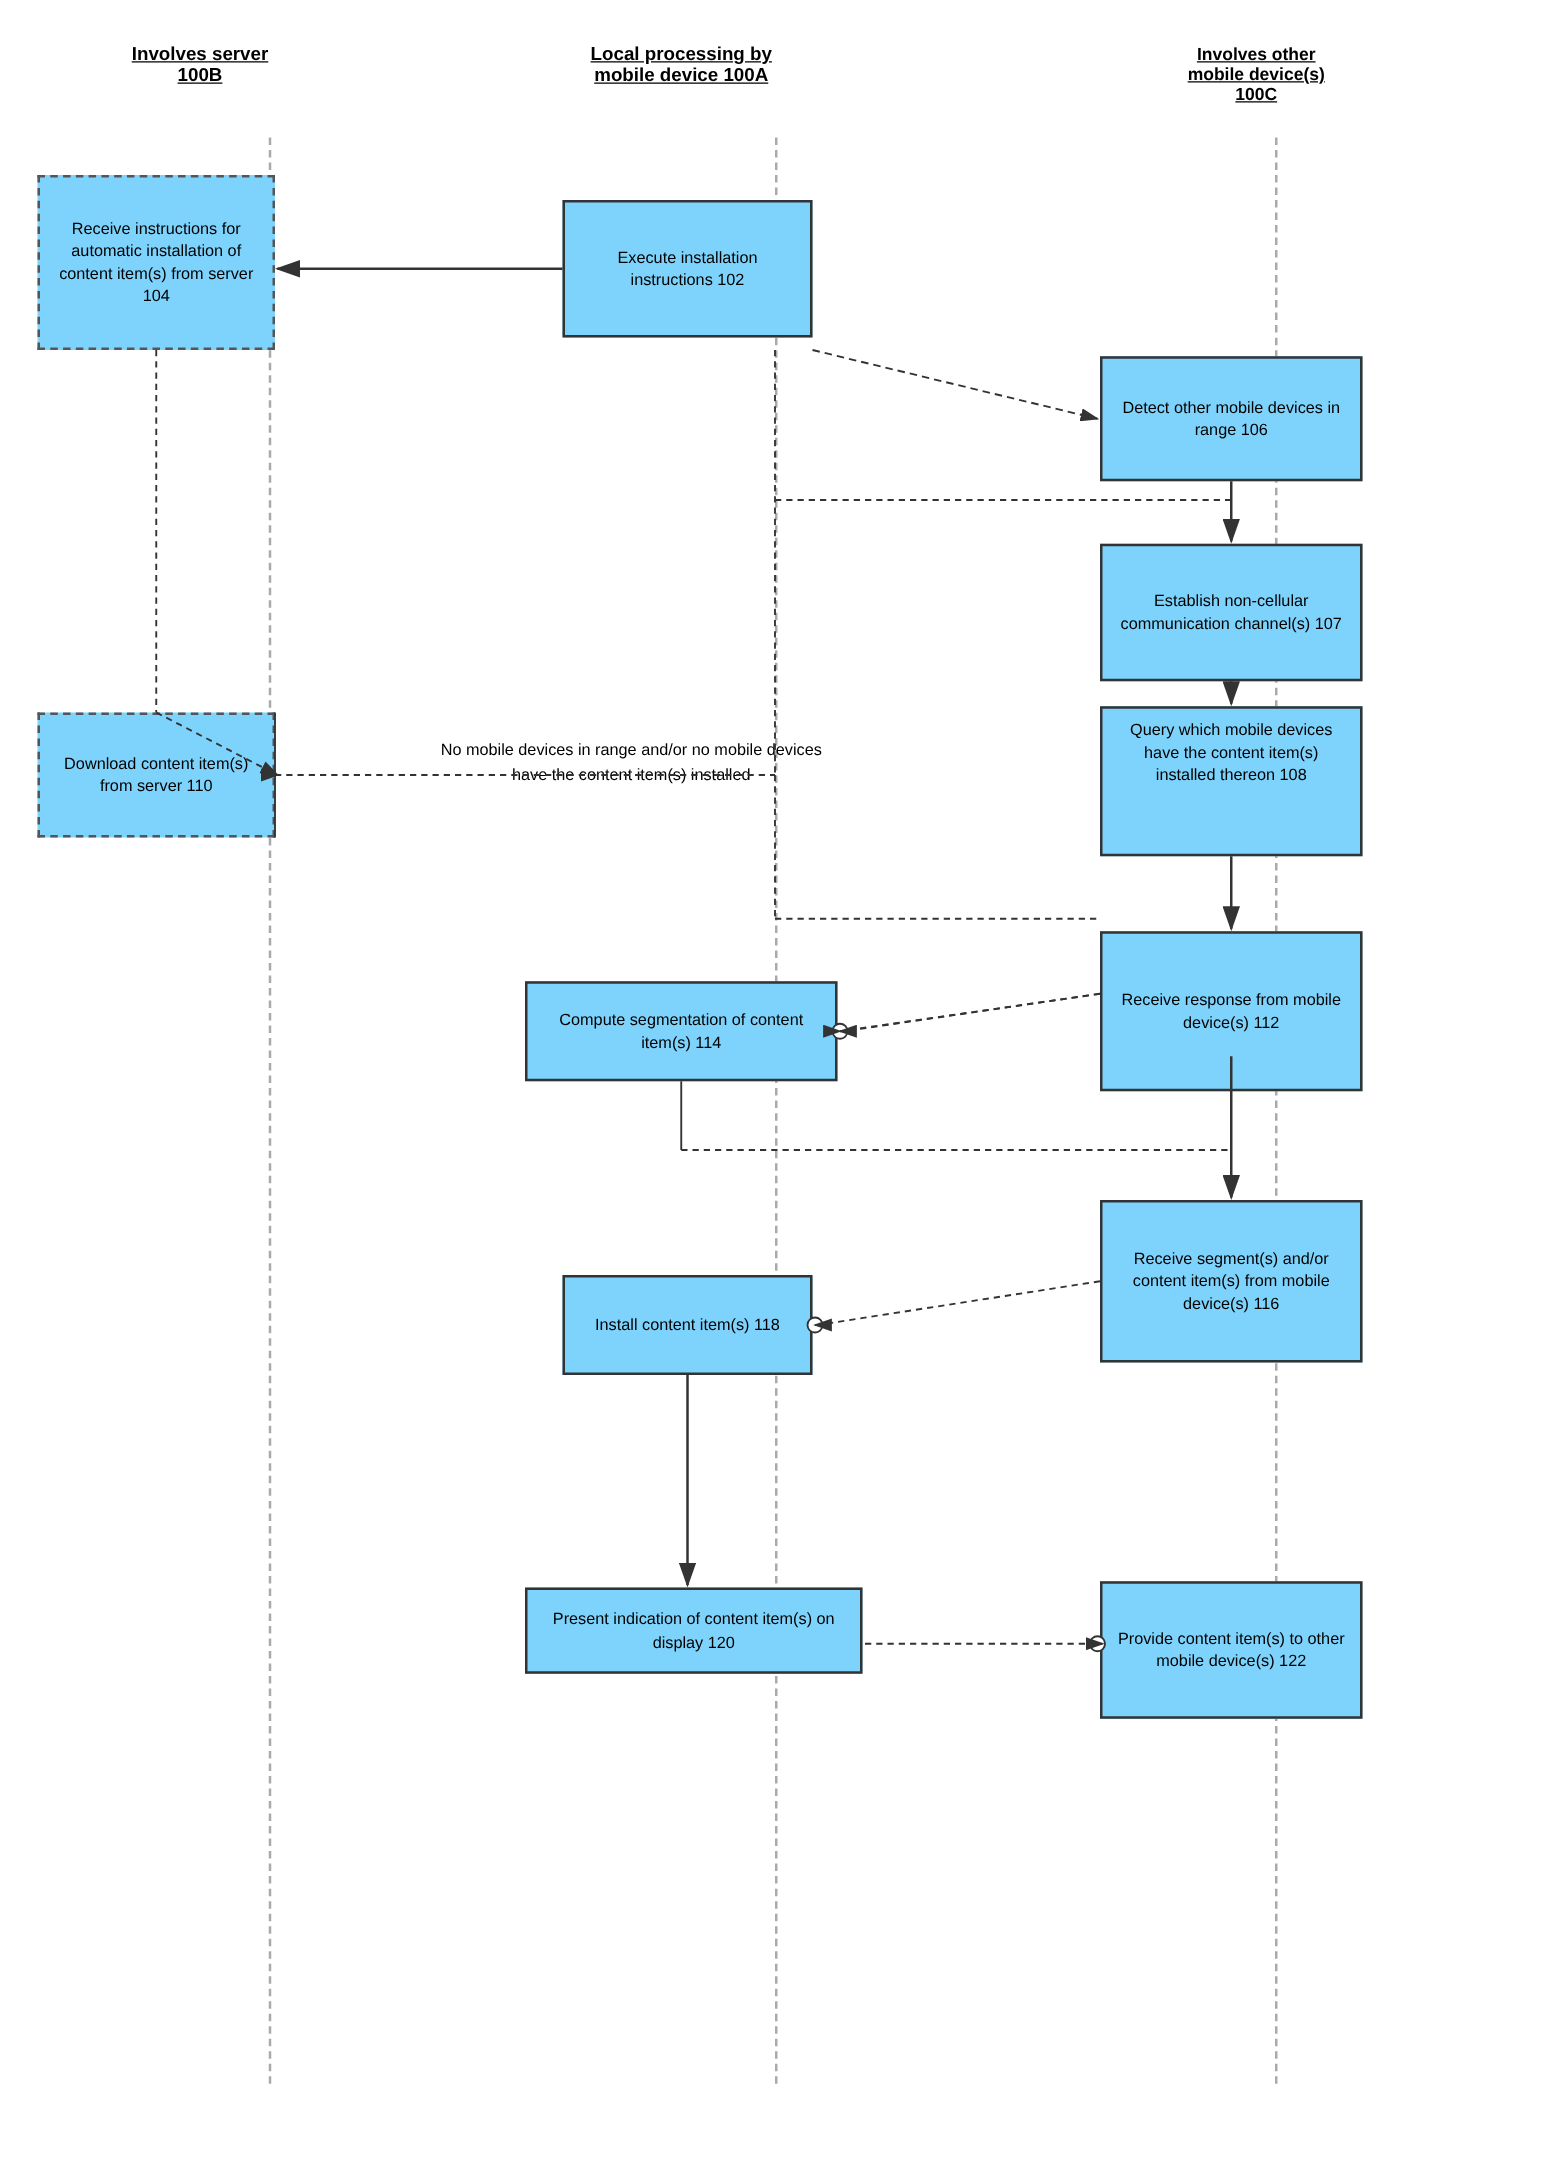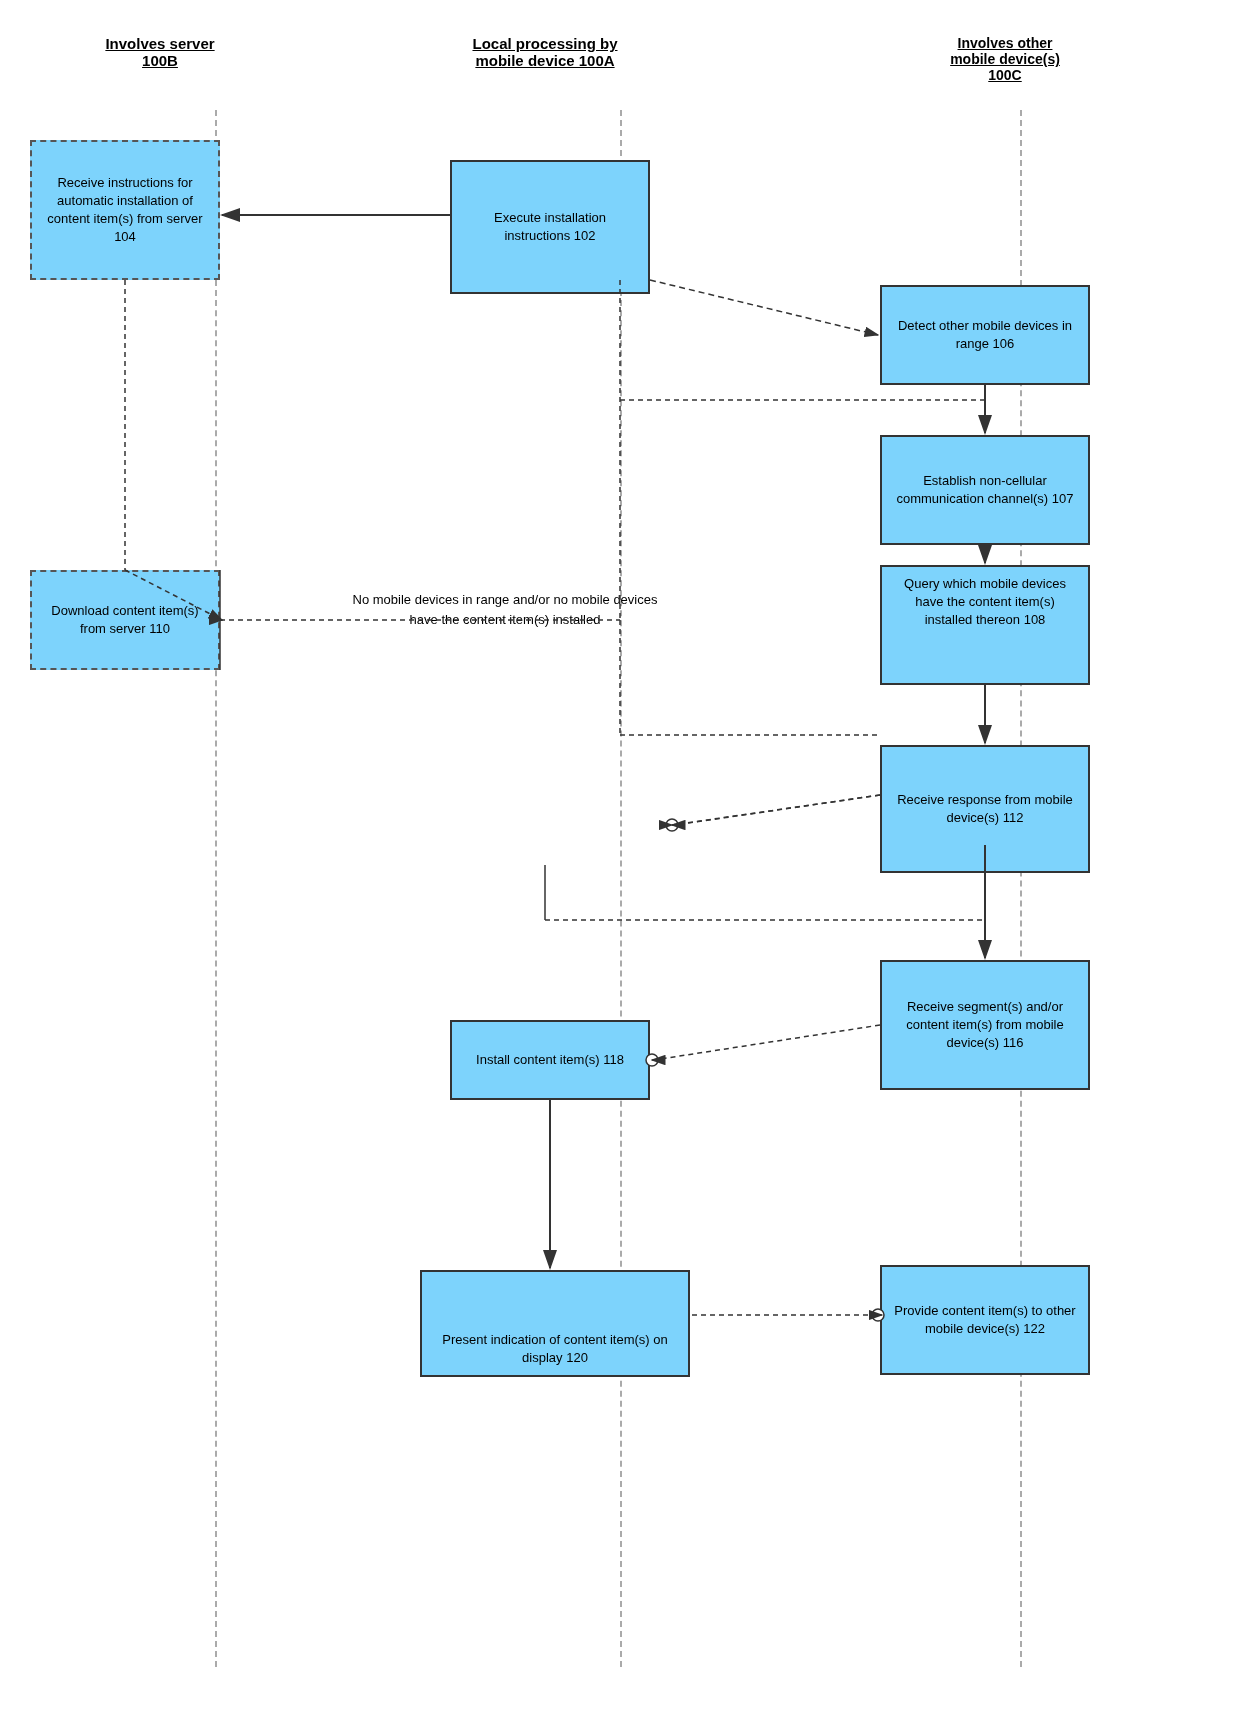--- a/index.html
+++ b/index.html
@@ -74,21 +74,21 @@
   <div style="position: absolute; top: 35px; left: 890px; text-align:center; font-size:14px; font-weight:bold; width:230px;">
     <span style="text-decoration:underline;">Involves other</span><br>
     <span style="text-decoration:underline;">mobile device(s)</span><br>
     <span style="text-decoration:underline;">100C</span>
   </div>
 
   <div class="col-line col-line-left"></div>
   <div class="col-line col-line-center"></div>
   <div class="col-line col-line-right"></div>
 
-  <div class="box" style="left:450px; top:160px; width:200px; height:134px; display:flex; align-items:center; justify-content:center;">
+  <div class="box" style="left:450px; top:160px; width:200px; height:110px; display:flex; align-items:center; justify-content:center;">
     <span>Execute installation instructions 102</span>
   </div>
 
   <div class="box box-dashed" style="left:30px; top:140px; width:190px; height:140px; display:flex; align-items:center; justify-content:center;">
     <span>Receive instructions for automatic installation of content item(s) from server 104</span>
   </div>
 
   <div class="box" style="left:880px; top:285px; width:210px; height:100px; display:flex; align-items:center; justify-content:center;">
     <span>Detect other mobile devices in range 106</span>
   </div>
@@ -102,34 +102,37 @@
   </div>
 
   <div style="position:absolute; left:350px; top:590px; width:310px; text-align:center; font-size:13px; line-height:1.5;">
     <span>No mobile devices in range and/or no mobile devices have the content item(s) installed</span>
   </div>
 
   <div class="box" style="left:880px; top:565px; width:210px; height:120px; display:flex; align-items:flex-start; justify-content:center;">
     <span>Query which mobile devices have the content item(s) installed thereon 108</span>
   </div>
 
+  <div class="box" style="left:420px; top:785px; width:250px; height:80px; display:flex; align-items:center; justify-content:center;">
+    <span>Compute segmentation of content item(s) 114</span>
+  </div>
 
   <div class="box" style="left:880px; top:745px; width:210px; height:128px; display:flex; align-items:center; justify-content:center;">
     <span>Receive response from mobile device(s) 112</span>
   </div>
 
   <div class="box" style="left:450px; top:1020px; width:200px; height:80px; display:flex; align-items:center; justify-content:center;">
     <span>Install content item(s) 118</span>
   </div>
 
   <div class="box" style="left:880px; top:960px; width:210px; height:130px; display:flex; align-items:center; justify-content:center;">
     <span>Receive segment(s) and/or content item(s) from mobile device(s) 116</span>
   </div>
 
-  <div class="box" style="left:420px; top:1270px; width:270px; height:107px; display:flex; align-items:flex-end; justify-content:center;">
+  <div class="box" style="left:420px; top:1270px; width:270px; height:69px; display:flex; align-items:center; justify-content:center;">
     <span>Present indication of content item(s) on display 120</span>
   </div>
 
   <div class="box" style="left:880px; top:1265px; width:210px; height:110px; display:flex; align-items:center; justify-content:center;">
     <span>Provide content item(s) to other mobile device(s) 122</span>
   </div>
 
   <svg class="arrows-svg">
     <defs>
       <marker id="arrow" markerWidth="10" markerHeight="7" refX="9" refY="3.5" orient="auto">

